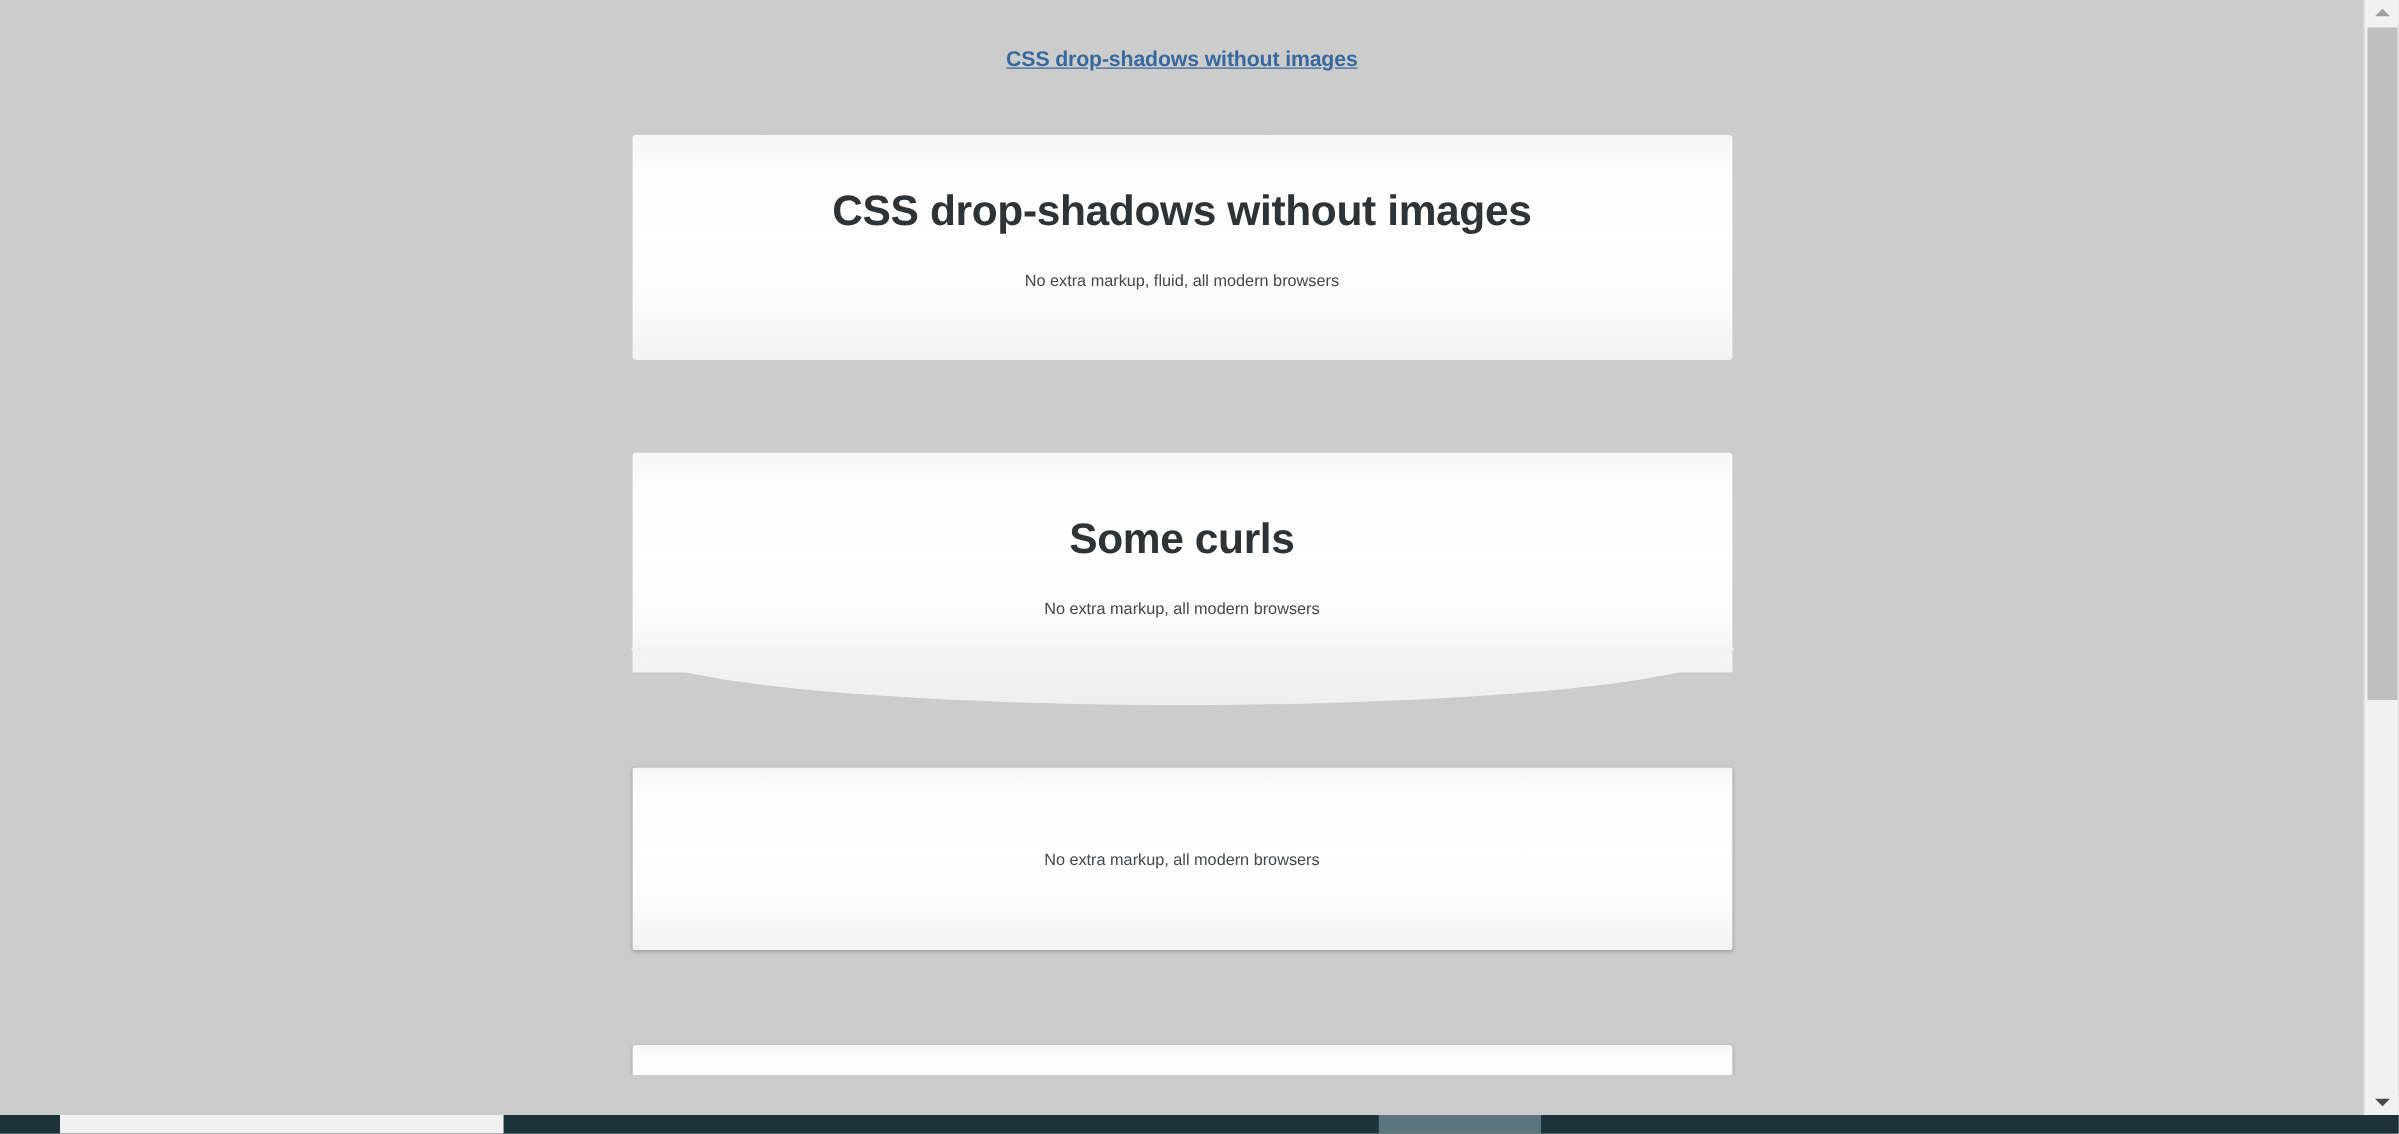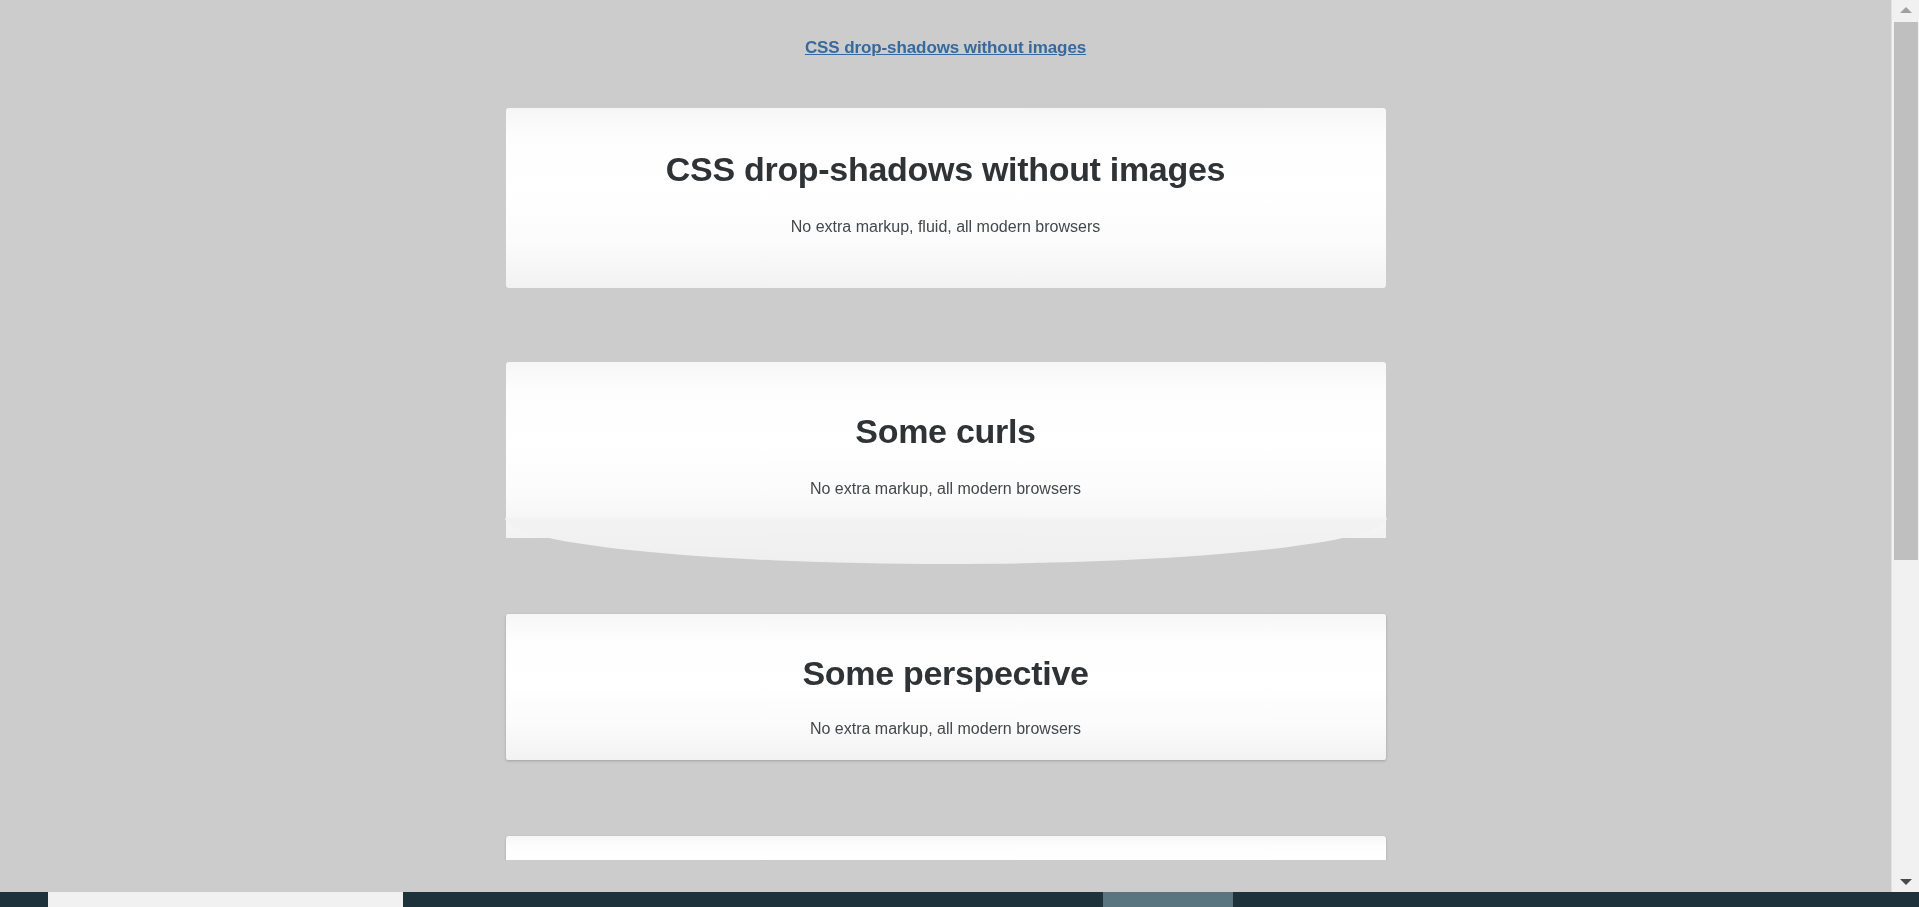--- a/index.html
+++ b/index.html
@@ -62,21 +62,21 @@
   }
 
   .card-title {
     font-size: 34px;
     font-weight: bold;
     color: #2f3336;
     letter-spacing: -0.3px;
     line-height: 1.15;
   }
   .card-sub {
-    font-size: 16px;
+    font-size: 13px;
     color: #44484b;
     line-height: 1.4;
   }
 
   
   .card-lifted {
     margin-top: 50px;
     height: 180px;
     padding-top: 42px;
     border-radius: 3px;
@@ -242,21 +242,20 @@
       <div class="card-title">CSS drop-shadows without images</div>
       <div class="card-sub">No extra markup, fluid, all modern browsers</div>
     </div>
 
     <div class="card card-curl">
       <div class="card-title">Some curls</div>
       <div class="card-sub">No extra markup, all modern browsers</div>
     </div>
 
     <div class="card card-persp">
-      <div class="card-title">Some perspective</div>
       <div class="card-sub">No extra markup, all modern browsers</div>
     </div>
 
     <div class="card card-peek"></div>
 
   </div>
 
   <div class="scrollbar">
     <div class="sb-btn up">
       <span class="sb-arrow"></span>

